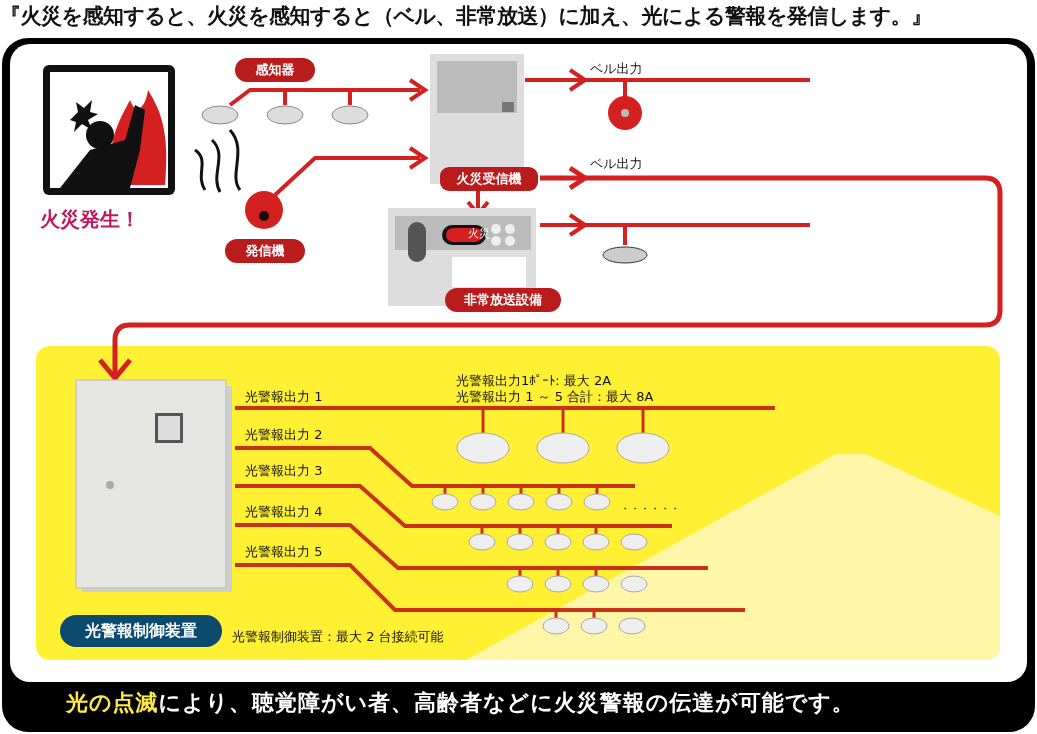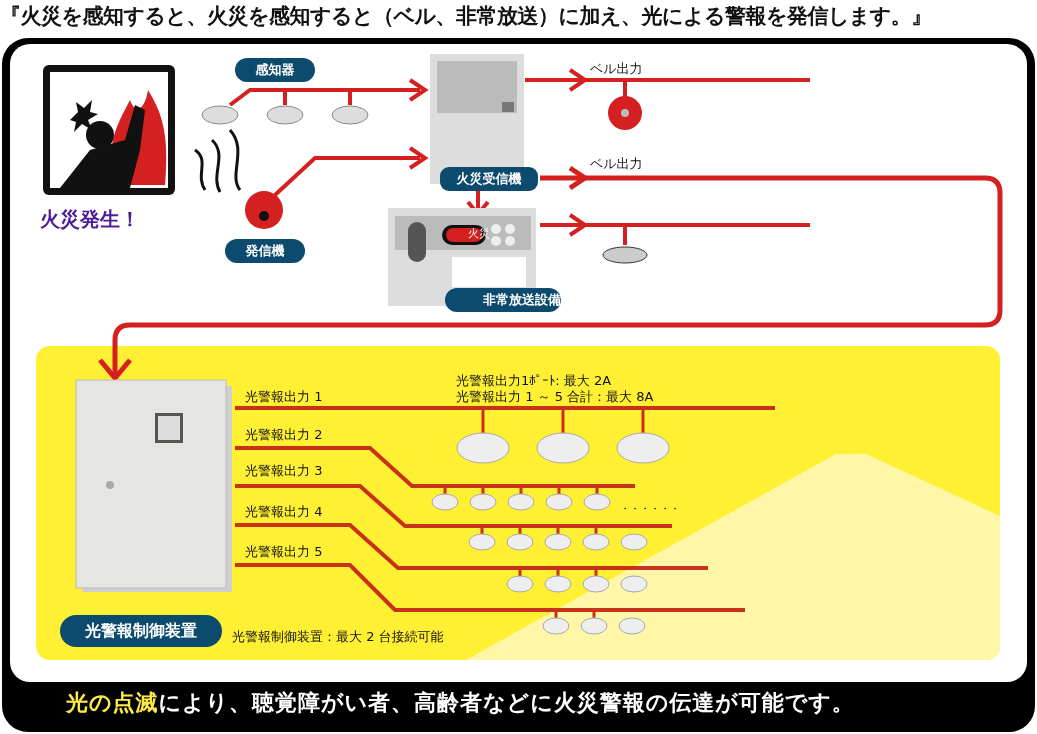--- a/index.html
+++ b/index.html
@@ -2,26 +2,26 @@
 <html><head>
 <meta charset="utf-8">
 <style>
   html,body{margin:0;padding:0;}
   body{width:1037px;height:734px;background:#fff;position:relative;overflow:hidden;font-family:"DejaVu Sans","Liberation Sans",sans-serif;}
   .headline{position:absolute;left:0;top:2px;width:1037px;height:32px;font-size:21px;font-weight:bold;color:#111;white-space:nowrap;letter-spacing:-0.5px;}
   .frame{position:absolute;left:2px;top:38px;width:1033px;height:694px;background:#000;border-radius:26px;}
   .inner{position:absolute;left:10px;top:44px;width:1017px;height:638px;background:#fff;border-radius:20px;}
   .yellow{position:absolute;left:36px;top:346px;width:964px;height:314px;background:#fff033;border-radius:14px;overflow:hidden;}
   svg.diag{position:absolute;left:0;top:0;}
-  .pill{position:absolute;background:#0c4a6e;color:#fff;font-weight:bold;font-size:13px;border-radius:14px;text-align:center;line-height:24px;height:24px;}
+  .pill{position:absolute;background:#b91c1c;color:#fff;font-weight:bold;font-size:13px;border-radius:14px;text-align:center;line-height:24px;height:24px;}
   .pill.blue{background:#0c4a6e;border-radius:16px;font-size:16px;height:32px;line-height:32px;}
   .lbl{position:absolute;font-weight:normal;font-size:13px;color:#111;white-space:nowrap;}
   .footer{position:absolute;left:66px;top:688px;font-size:22px;font-weight:bold;color:#fff;white-space:nowrap;letter-spacing:1px;}
   .footer .hl{color:#ffe94a;}
-  .fire-text{position:absolute;left:40px;top:206px;font-size:20px;font-weight:bold;color:#4c1d95;}
+  .fire-text{position:absolute;left:40px;top:206px;font-size:20px;font-weight:bold;color:#be185d;}
 </style>
 </head>
 <body>
 
 <div class="headline">『火災を感知すると、火災を感知すると（ベル、非常放送）に加え、光による警報を発信します。』</div>
 <div class="frame"></div>
 <div class="inner"></div>
 
 <div class="yellow">
   <svg width="964" height="314" style="position:absolute;left:0;top:0">
@@ -155,21 +155,21 @@
       <ellipse cx="556" cy="626" rx="13" ry="8" fill="#eeeeee" stroke="#aaa"></ellipse>
       <line x1="594" x2="594" y1="610" y2="618" stroke="#c8321a" stroke-width="3"></line>
       <ellipse cx="594" cy="626" rx="13" ry="8" fill="#eeeeee" stroke="#aaa"></ellipse>
       <ellipse cx="632" cy="626" rx="13" ry="8" fill="#eeeeee" stroke="#aaa"></ellipse>
     </g>
 </svg>
 
 <div class="pill" style="left:235px;top:58px;width:80px;">感知器</div>
 <div class="pill" style="left:225px;top:239px;width:80px;">発信機</div>
 <div class="pill" style="left:440px;top:167px;width:98px;border-radius:9px;">火災受信機</div>
-<div class="pill" style="left:445px;top:288px;width:116px;text-align:right;">非常放送設備</div>
+<div class="pill" style="left:445px;top:288px;width:116px;">非常放送設備</div>
 <div class="lbl" style="left:468px;top:226px;color:#fff;font-size:11px;">火災</div>
 <div class="lbl" style="left:590px;top:60px;">ベル出力</div>
 <div class="lbl" style="left:590px;top:155px;">ベル出力</div>
 <div class="fire-text">火災発生！</div>
 
 <div class="lbl" style="left:245px;top:388px;">光警報出力 1</div>
 <div class="lbl" style="left:245px;top:426px;">光警報出力 2</div>
 <div class="lbl" style="left:245px;top:462px;">光警報出力 3</div>
 <div class="lbl" style="left:245px;top:503px;">光警報出力 4</div>
 <div class="lbl" style="left:245px;top:543px;">光警報出力 5</div>

